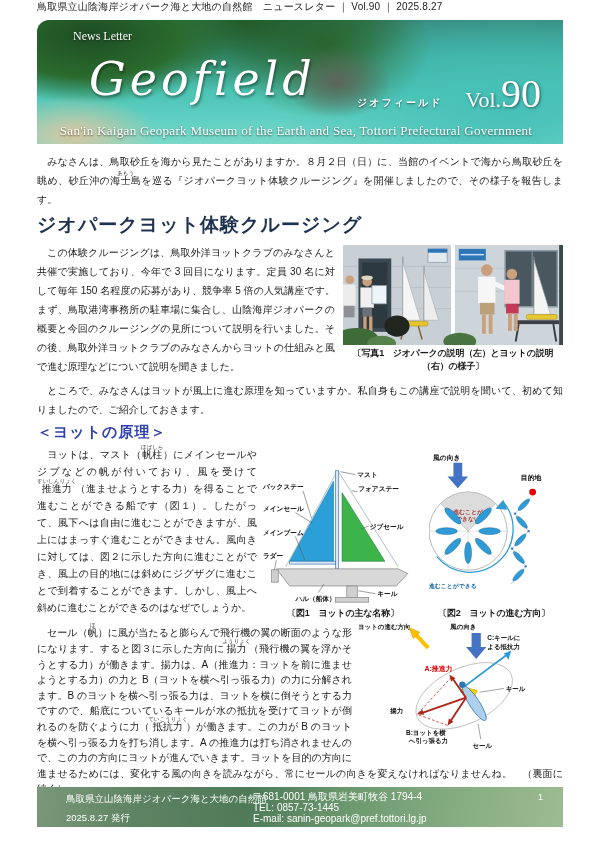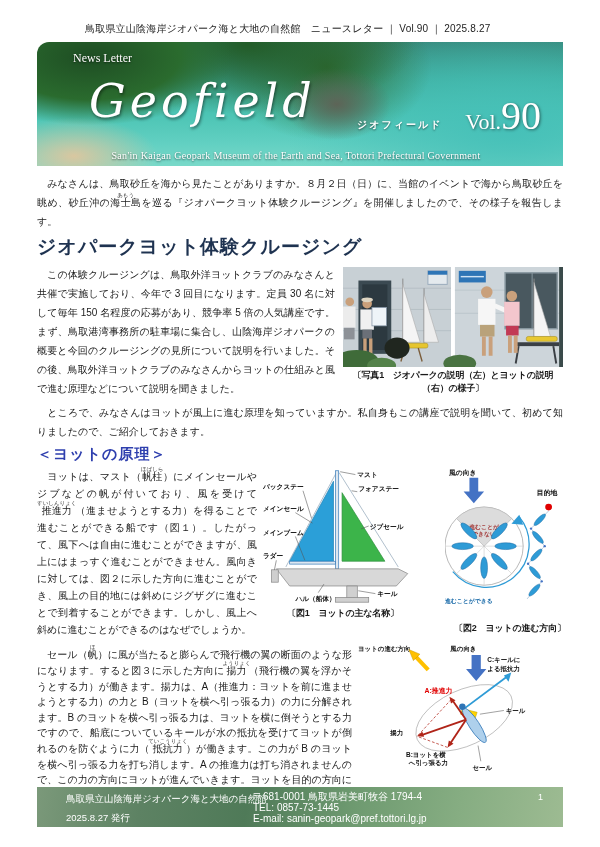--- a/index.html
+++ b/index.html
@@ -4,21 +4,21 @@
 <style>
   * { margin:0; padding:0; box-sizing:border-box; }
   html,body { width:600px; }
   body {
     height:847px; background:#ffffff; position:relative; overflow:hidden;
     font-family:"Liberation Sans","DejaVu Sans",sans-serif; color:#1a1a1a;
   }
   .content { width:526px; margin:0 auto; }
   .clearfix::after { content:""; display:block; clear:both; }
 
-  .topline { padding-top:22px; font-size:10px; color:#222; letter-spacing:.2px;margin-left:48px; }
+  .topline { font-size:10px; color:#222; letter-spacing:.2px; }
 
   
   .banner {
     position:relative; height:124px; margin-top:6px; color:#fff;
     border-radius:12px 0 0 0; overflow:hidden;
     background:
       radial-gradient(ellipse 120px 55px at 7% 92%, #d9c7a0 0%, rgba(217,199,160,0) 70%),
       radial-gradient(ellipse 90px 60px at 57% 50%, #5d6457 0%, rgba(93,100,87,0) 60%),
       radial-gradient(ellipse 200px 95px at 10% 12%, #1e4d23 0%, #2a6b2e 45%, rgba(42,107,46,0) 72%),
       radial-gradient(ellipse 240px 100px at 40% 2%, #235c28 0%, rgba(35,92,40,0) 70%),
@@ -29,36 +29,36 @@
   .news-letter { position:absolute; left:36px; top:9px; font-family:"Liberation Serif",serif;
     font-size:12px; text-shadow:0 1px 2px rgba(0,0,0,.55); }
   .geofield { position:absolute; left:52px; top:32px; font-family:"DejaVu Serif","Liberation Serif",serif;
     font-style:italic; font-size:46px; letter-spacing:4px; text-shadow:1px 2px 3px rgba(0,0,0,.45); }
   .geo-kana { position:absolute; left:320px; top:76px; font-size:10px; font-weight:bold;
     letter-spacing:2px; text-shadow:0 1px 2px rgba(0,0,0,.55); }
   .vol { position:absolute; right:22px; top:50px; font-family:"Liberation Serif",serif;
     text-shadow:1px 1px 3px rgba(0,0,0,.5); }
   .vol-prefix { font-size:22px; } .vol-num { font-size:40px; }
   .banner-sub { position:absolute; left:0; right:8px; bottom:5px; text-align:center;
-    font-family:"Liberation Serif",serif; font-size:10px; letter-spacing:.3px;
+    font-family:"Liberation Serif",serif; font-size:13px; letter-spacing:.3px;
     text-shadow:0 1px 2px rgba(0,0,0,.6); }
 
   
   p.body { font-size:10px; line-height:19px; text-align:justify; }
   .intro { margin-top:8px; }
   h1.main { margin-top:4px; font-size:19px; line-height:24px; color:#1e3250; letter-spacing:1px; }
   .sec1 { margin-top:6px; }
   .photo-block { float:right; width:220px; margin:2px 0 2px 8px; }
   .photo-block svg { display:block; width:220px; height:auto; }
   .caption { font-size:9px; font-weight:bold; text-align:center; margin-top:2px; letter-spacing:-.2px; }
   .p2 { margin-top:5px; line-height:18.5px; }
   h2.principle { margin-top:4px; font-size:15px; line-height:18px; color:#2e3fae; letter-spacing:1px; }
   .secA { margin-top:3px; }
   .secA p { line-height:17px; }
-  .figrow { float:right; width:300px; min-height:176px; display:flex; gap:22px; margin-left:6px; }
+  .figrow { float:right; width:300px; min-height:176px; display:flex; gap:6px; margin-left:6px;align-items:flex-end; }
   .fig { text-align:center; }
   .fig svg { display:block; }
   .secB { margin-top:2px; }
   .secB p { line-height:15.5px; }
   .fig3block { float:right; width:205px; margin-left:6px; }
   .fig3block svg { display:block; width:205px; height:auto; }
   ruby { ruby-align:center; }
   rt { font-size:5.5px; color:#333; letter-spacing:0; }
 
   

